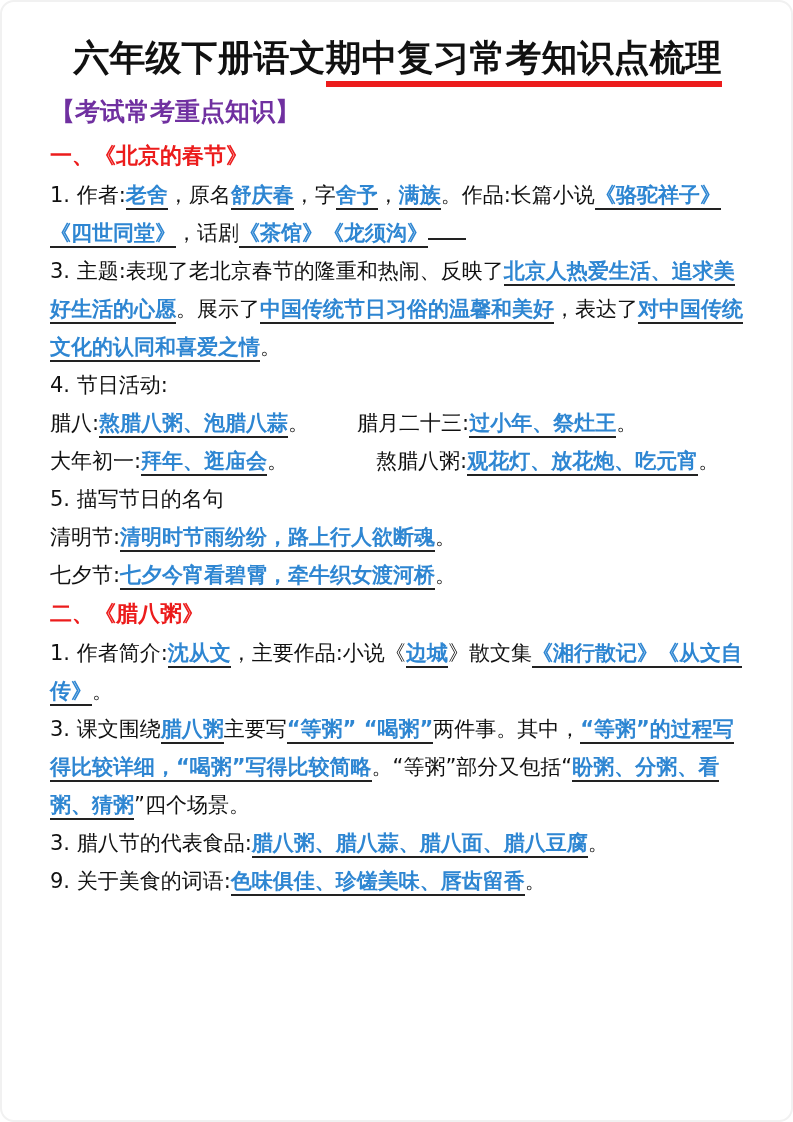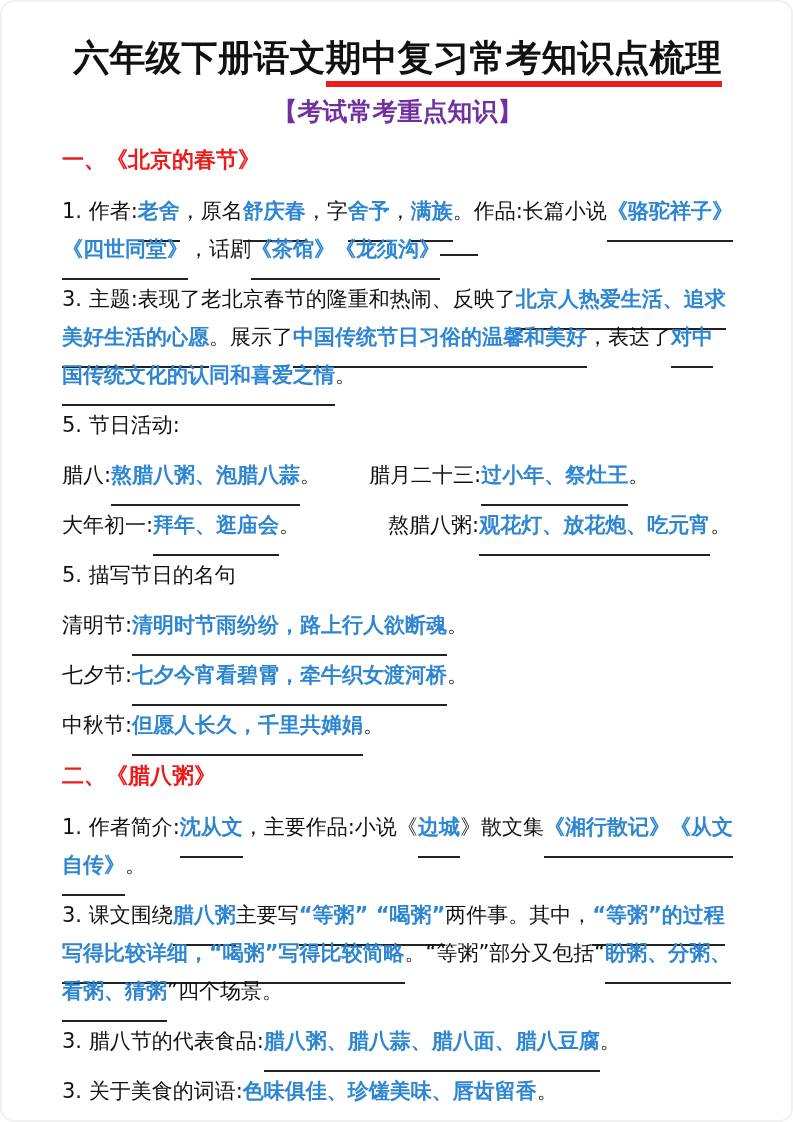--- a/index.html
+++ b/index.html
@@ -32,43 +32,43 @@
     color:var(--ink);
     margin:6px 0 12px 0;
     white-space:nowrap;
   }
   .title .u{
     border-bottom:6px solid var(--red);
     padding-bottom:3px;
     font-family:Liberation Serif, serif;
   }
   .subtitle{
-    text-align:center;
+    text-align:left;
     font-size:25px;
     font-weight:bold;
     color:var(--purple);
     margin:0 0 8px 0;
   }
   .content p{
-    margin:12px;
+    margin:0;
     font-size:21px;
     line-height:38px;
     color:var(--ink);
   }
   .content p.heading{
     color:var(--red);
     font-weight:bold;
     font-size:22px;
     line-height:40px;
   }
   span.b{
     color:var(--blue);
     font-weight:bold;
     border-bottom:2px solid var(--ansline);
-    padding-bottom:17px;
+    padding-bottom:1px;
   }
   span.gap{
     display:inline-block;
     height:1px;
   }
   span.blank{
     display:inline-block;
     height:1em;
     border-bottom:2px solid var(--ansline);
     vertical-align:baseline;
@@ -79,26 +79,25 @@
 
 <div class="page">
   <h1 class="title"><span>六年级下册语文</span><span class="u">期中复习常考知识点梳理</span></h1>
 
   <h2 class="subtitle">【考试常考重点知识】</h2>
 
   <div class="content" id="content">
       <p class="heading"><span class="t">一、《北京的春节》</span></p>
       <p class="body"><span class="t">1. 作者:</span><span class="b">老舍</span><span class="t">，原名</span><span class="b">舒庆春</span><span class="t">，字</span><span class="b">舍予</span><span class="t">，</span><span class="b">满族</span><span class="t">。作品:长篇小说</span><span class="b">《骆驼祥子》《四世同堂》</span><span class="t">，话剧</span><span class="b">《茶馆》《龙须沟》</span><span class="blank" style="width: 38px;"></span></p>
       <p class="body"><span class="t">3. 主题:表现了老北京春节的隆重和热闹、反映了</span><span class="b">北京人热爱生活、追求美好生活的心愿</span><span class="t">。展示了</span><span class="b">中国传统节日习俗的温馨和美好</span><span class="t">，表达了</span><span class="b">对中国传统文化的认同和喜爱之情</span><span class="t">。</span></p>
-      <p class="body"><span class="t">5. 节日活动:</span></p>
+      <p class="body"><span class="t">4. 节日活动:</span></p>
       <p class="body"><span class="t">腊八:</span><span class="b">熬腊八粥、泡腊八蒜</span><span class="t">。</span><span class="gap" style="width: 48px;"></span><span class="t">腊月二十三:</span><span class="b">过小年、祭灶王</span><span class="t">。</span></p>
       <p class="body"><span class="t">大年初一:</span><span class="b">拜年、逛庙会</span><span class="t">。</span><span class="gap" style="width: 88px;"></span><span class="t">熬腊八粥:</span><span class="b">观花灯、放花炮、吃元宵</span><span class="t">。</span></p>
       <p class="body"><span class="t">5. 描写节日的名句</span></p>
       <p class="body"><span class="t">清明节:</span><span class="b">清明时节雨纷纷，路上行人欲断魂</span><span class="t">。</span></p>
       <p class="body"><span class="t">七夕节:</span><span class="b">七夕今宵看碧霄，牵牛织女渡河桥</span><span class="t">。</span></p>
-      <p class="body"><span class="t">中秋节:</span><span class="b">但愿人长久，千里共婵娟</span><span class="t">。</span></p>
       <p class="heading"><span class="t">二、《腊八粥》</span></p>
       <p class="body"><span class="t">1. 作者简介:</span><span class="b">沈从文</span><span class="t">，主要作品:小说《</span><span class="b">边城</span><span class="t">》散文集</span><span class="b">《湘行散记》《从文自传》</span><span class="t">。</span></p>
       <p class="body"><span class="t">3. 课文围绕</span><span class="b">腊八粥</span><span class="t">主要写</span><span class="b">“等粥” “喝粥”</span><span class="t">两件事。其中，</span><span class="b">“等粥”的过程写得比较详细，“喝粥”写得比较简略</span><span class="t">。“等粥”部分又包括“</span><span class="b">盼粥、分粥、看粥、猜粥</span><span class="t">”四个场景。</span></p>
       <p class="body"><span class="t">3. 腊八节的代表食品:</span><span class="b">腊八粥、腊八蒜、腊八面、腊八豆腐</span><span class="t">。</span></p>
-      <p class="body"><span class="t">3. 关于美食的词语:</span><span class="b">色味俱佳、珍馐美味、唇齿留香</span><span class="t">。</span></p>
+      <p class="body"><span class="t">9. 关于美食的词语:</span><span class="b">色味俱佳、珍馐美味、唇齿留香</span><span class="t">。</span></p>
     </div>
 </div>
 
 </body></html>

